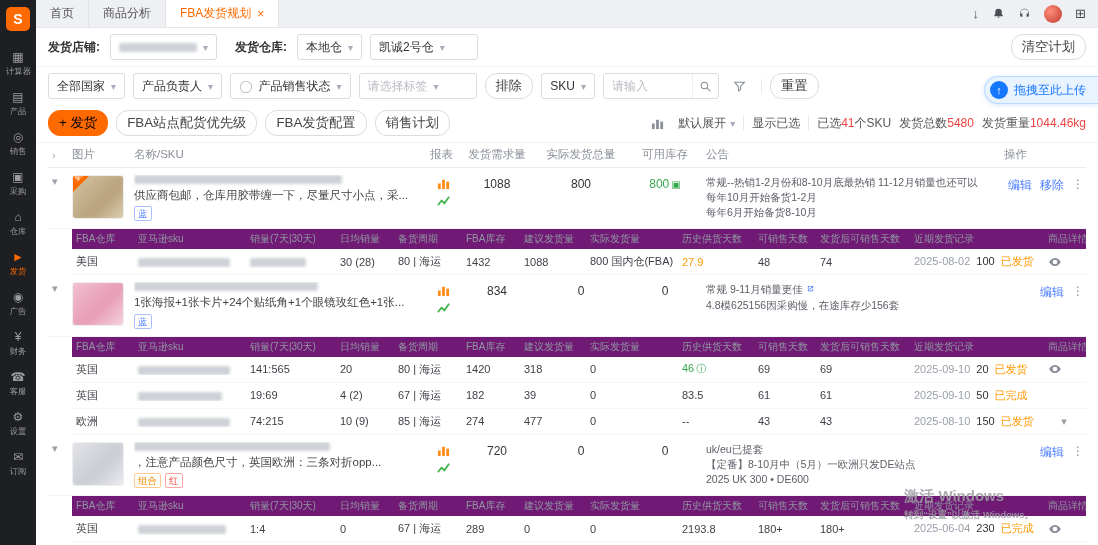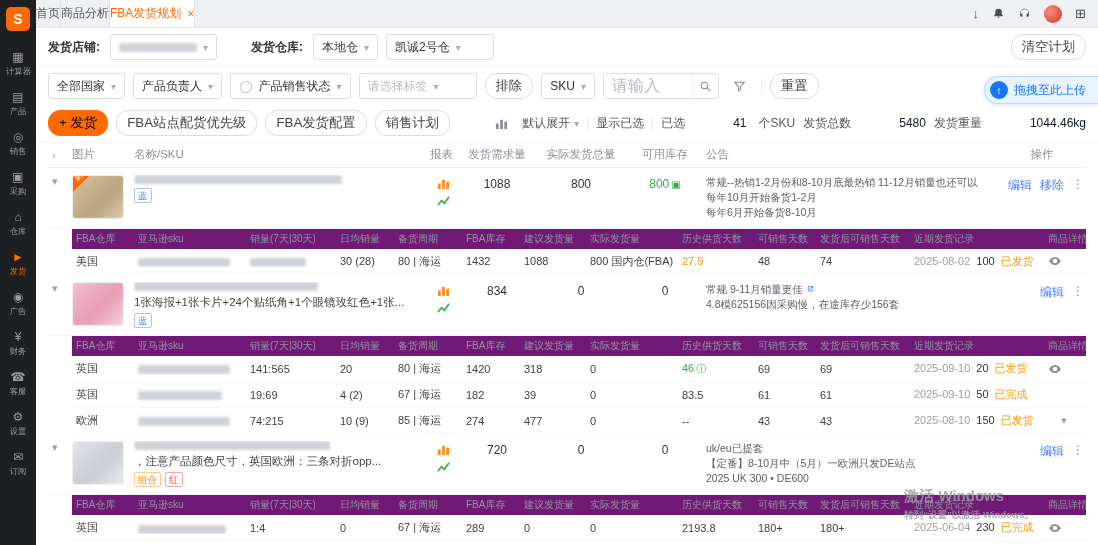--- a/index.html
+++ b/index.html
@@ -14,21 +14,21 @@
   .side-item { width:100%; padding:6px 0 7px; display:flex; flex-direction:column; align-items:center; gap:2px;
                color:#9b9ca1; cursor:pointer; }
   .side-item .ic { font-size:12px; line-height:12px; }
   .side-item .lb { font-size:9px; transform:scale(.92); white-space:nowrap; }
   .side-item.active { color:#ff6a00; }
 
   
   .main { flex:1; display:flex; flex-direction:column; position:relative; overflow:hidden; }
 
   .tabbar { height:28px; background:#eef0f3; display:flex; align-items:stretch; border-bottom:1px solid #e3e5e8; }
-  .tab { display:flex; align-items:center; gap:6px; padding:0 0; font-size:12px; color:#555;
+  .tab { display:flex; align-items:center; gap:6px; padding:0 14px; font-size:12px; color:#555;
          border-right:1px solid #e0e2e6; cursor:pointer; }
   .tab.active { background:#fff; color:#ff6a00; }
   .tab .x { font-size:12px; color:#ff6a00; }
   .tab-sp { flex:1; }
   .top-icons { display:flex; align-items:center; gap:13px; padding-right:12px; color:#4b4e55; }
   .top-icons .tic { cursor:pointer; display:flex; align-items:center; font-size:13px; }
   .avatar { width:18px; height:18px; border-radius:50%; background:radial-gradient(circle at 35% 35%,#ff8d7a,#c0392b); }
 
   
   .frow { display:flex; align-items:center; gap:8px; padding:6px 12px; background:#fff; }
@@ -36,30 +36,30 @@
   .flabel { font-weight:bold; color:#333; margin-right:2px; white-space:nowrap;text-align:right; }
   .sel { display:inline-flex; align-items:center; gap:6px; height:26px; padding:0 8px; border:1px solid #d9dce1;
          border-radius:3px; background:#fff; cursor:pointer; white-space:nowrap; }
   .sel .cr { color:#aab; font-size:10px; }
   .sel.ph { color:#b9bcc2; }
   .btn { display:inline-flex; align-items:center; gap:4px; height:26px; padding:0 10px; border:1px solid #d9dce1;
          border-radius:12px; background:#fff; cursor:pointer; color:#444; white-space:nowrap; }
   .btn-primary { background:#ff6a00; border-color:#ff6a00; color:#000000; }
   .spacer { flex:1; }
   .inpgrp { display:inline-flex; align-items:center; height:26px; border:1px solid #d9dce1; border-radius:3px; overflow:hidden; }
-  .inpgrp input { border:0; outline:0; height:100%; width:88px; padding:0 8px; font-size:16px;
+  .inpgrp input { border:0; outline:0; height:100%; width:88px; padding:0 8px; font-size:12px;
                   font-family:inherit; color:#737373; }
   .inpgrp input::placeholder { color:#b9bcc2; }
   .icbtn { display:inline-flex; align-items:center; justify-content:center; width:26px; height:26px; cursor:pointer; color:#8a8f99; }
   .inpgrp .icbtn { border-left:1px solid #eef0f2; }
 
   
   .toolbar { display:flex; align-items:center; gap:8px; padding:5px 12px 6px; background:#fff; border-bottom:1px solid #f0f1f4; }
-  .tstat { display:flex; align-items:center; gap:12px; color:#555; white-space:nowrap; }
-  .onum { color:#0f172a;margin-left:36px; }
+  .tstat { display:flex; align-items:center; gap:0; color:#555; white-space:nowrap; }
+  .onum { color:#ef4444; }
   .tdrop { display:flex; align-items:center; gap:4px; color:#555; cursor:pointer; white-space:nowrap; }
   .vdiv { width:1px; height:14px; background:#e6e8ec; }
 
   .upload-pill { position:absolute; top:76px; right:0; z-index:30; display:flex; align-items:center; gap:6px;
                  background:#e9f3ff; border:1px solid #b7d9ff; border-right:0; border-radius:15px 0 0 15px;
                  padding:4px 12px 4px 5px; color:#1677ff; font-size:12px; cursor:pointer; box-shadow:0 1px 4px rgba(22,119,255,.18); }
   .upload-pill .uic { width:18px; height:18px; border-radius:50%; background:#1677ff; color:#fff; display:flex;
                       align-items:center; justify-content:center; font-size:11px; }
 
   
@@ -202,21 +202,21 @@
         <span class="tic">⊞</span>
       </div>
     </div>
 
     <div class="frow frow1">
       <span class="flabel">发货店铺:</span>
       <div class="sel">
           <span class="bb" style="width:78px"></span>
           <span class="cr">▾</span>
         </div>
-      <span class="flabel" style="margin-left:26px">发货仓库:</span>
+      <span class="flabel" style="margin-left:10px">发货仓库:</span>
       <div class="sel">
           <span>本地仓</span>
           <span class="cr">▾</span>
         </div>
       <div class="sel" style="min-width:108px">
           <span>凯诚2号仓</span>
           <span class="cr">▾</span>
         </div>
       <div class="spacer"></div>
       <button class="btn">清空计划</button>
@@ -307,35 +307,36 @@
 
       <div class="mgrid thead">
         <div class="c arrow">›</div>
         <div class="c">图片</div>
         <div class="c">名称/SKU</div>
         <div class="c">报表</div>
         <div class="c tc">发货需求量</div>
         <div class="c tc">实际发货总量</div>
         <div class="c tc">可用库存</div>
         <div class="c">公告</div>
-        <div class="c" style="text-align:center">操作</div>
+        <div class="c" style="text-align:left">操作</div>
       </div>
 
       <div class="mgrid mrow">
         <div class="c arrow">▾</div>
         <div class="c">
           <div class="pimg">
             <div class="corner">
                 <span>新品</span>
               </div>
             <div class="blurfill" style="background:linear-gradient(135deg,#d9c9a8,#b9a27c 60%,#e8dcc2)"></div>
           </div>
         </div>
         <div class="c nameblock">
           <span class="bb" style="width:208px"></span>
+          <div class="desc">供应商包邮，仓库用胶带缠一下，尽量尺寸小点，采...</div>
           <div class="tagline">
               <span class="tag tag-blue">蓝</span>
             </div>
         </div>
         <div class="c charts">
           <svg width="13" height="13" viewBox="0 0 14 14">
               <rect x="1" y="7" width="3" height="6" fill="#ff8d1a"></rect>
               <rect x="5.5" y="3" width="3" height="10" fill="#ff8d1a"></rect>
               <rect x="10" y="5" width="3" height="8" fill="#ff8d1a"></rect>
             </svg>

